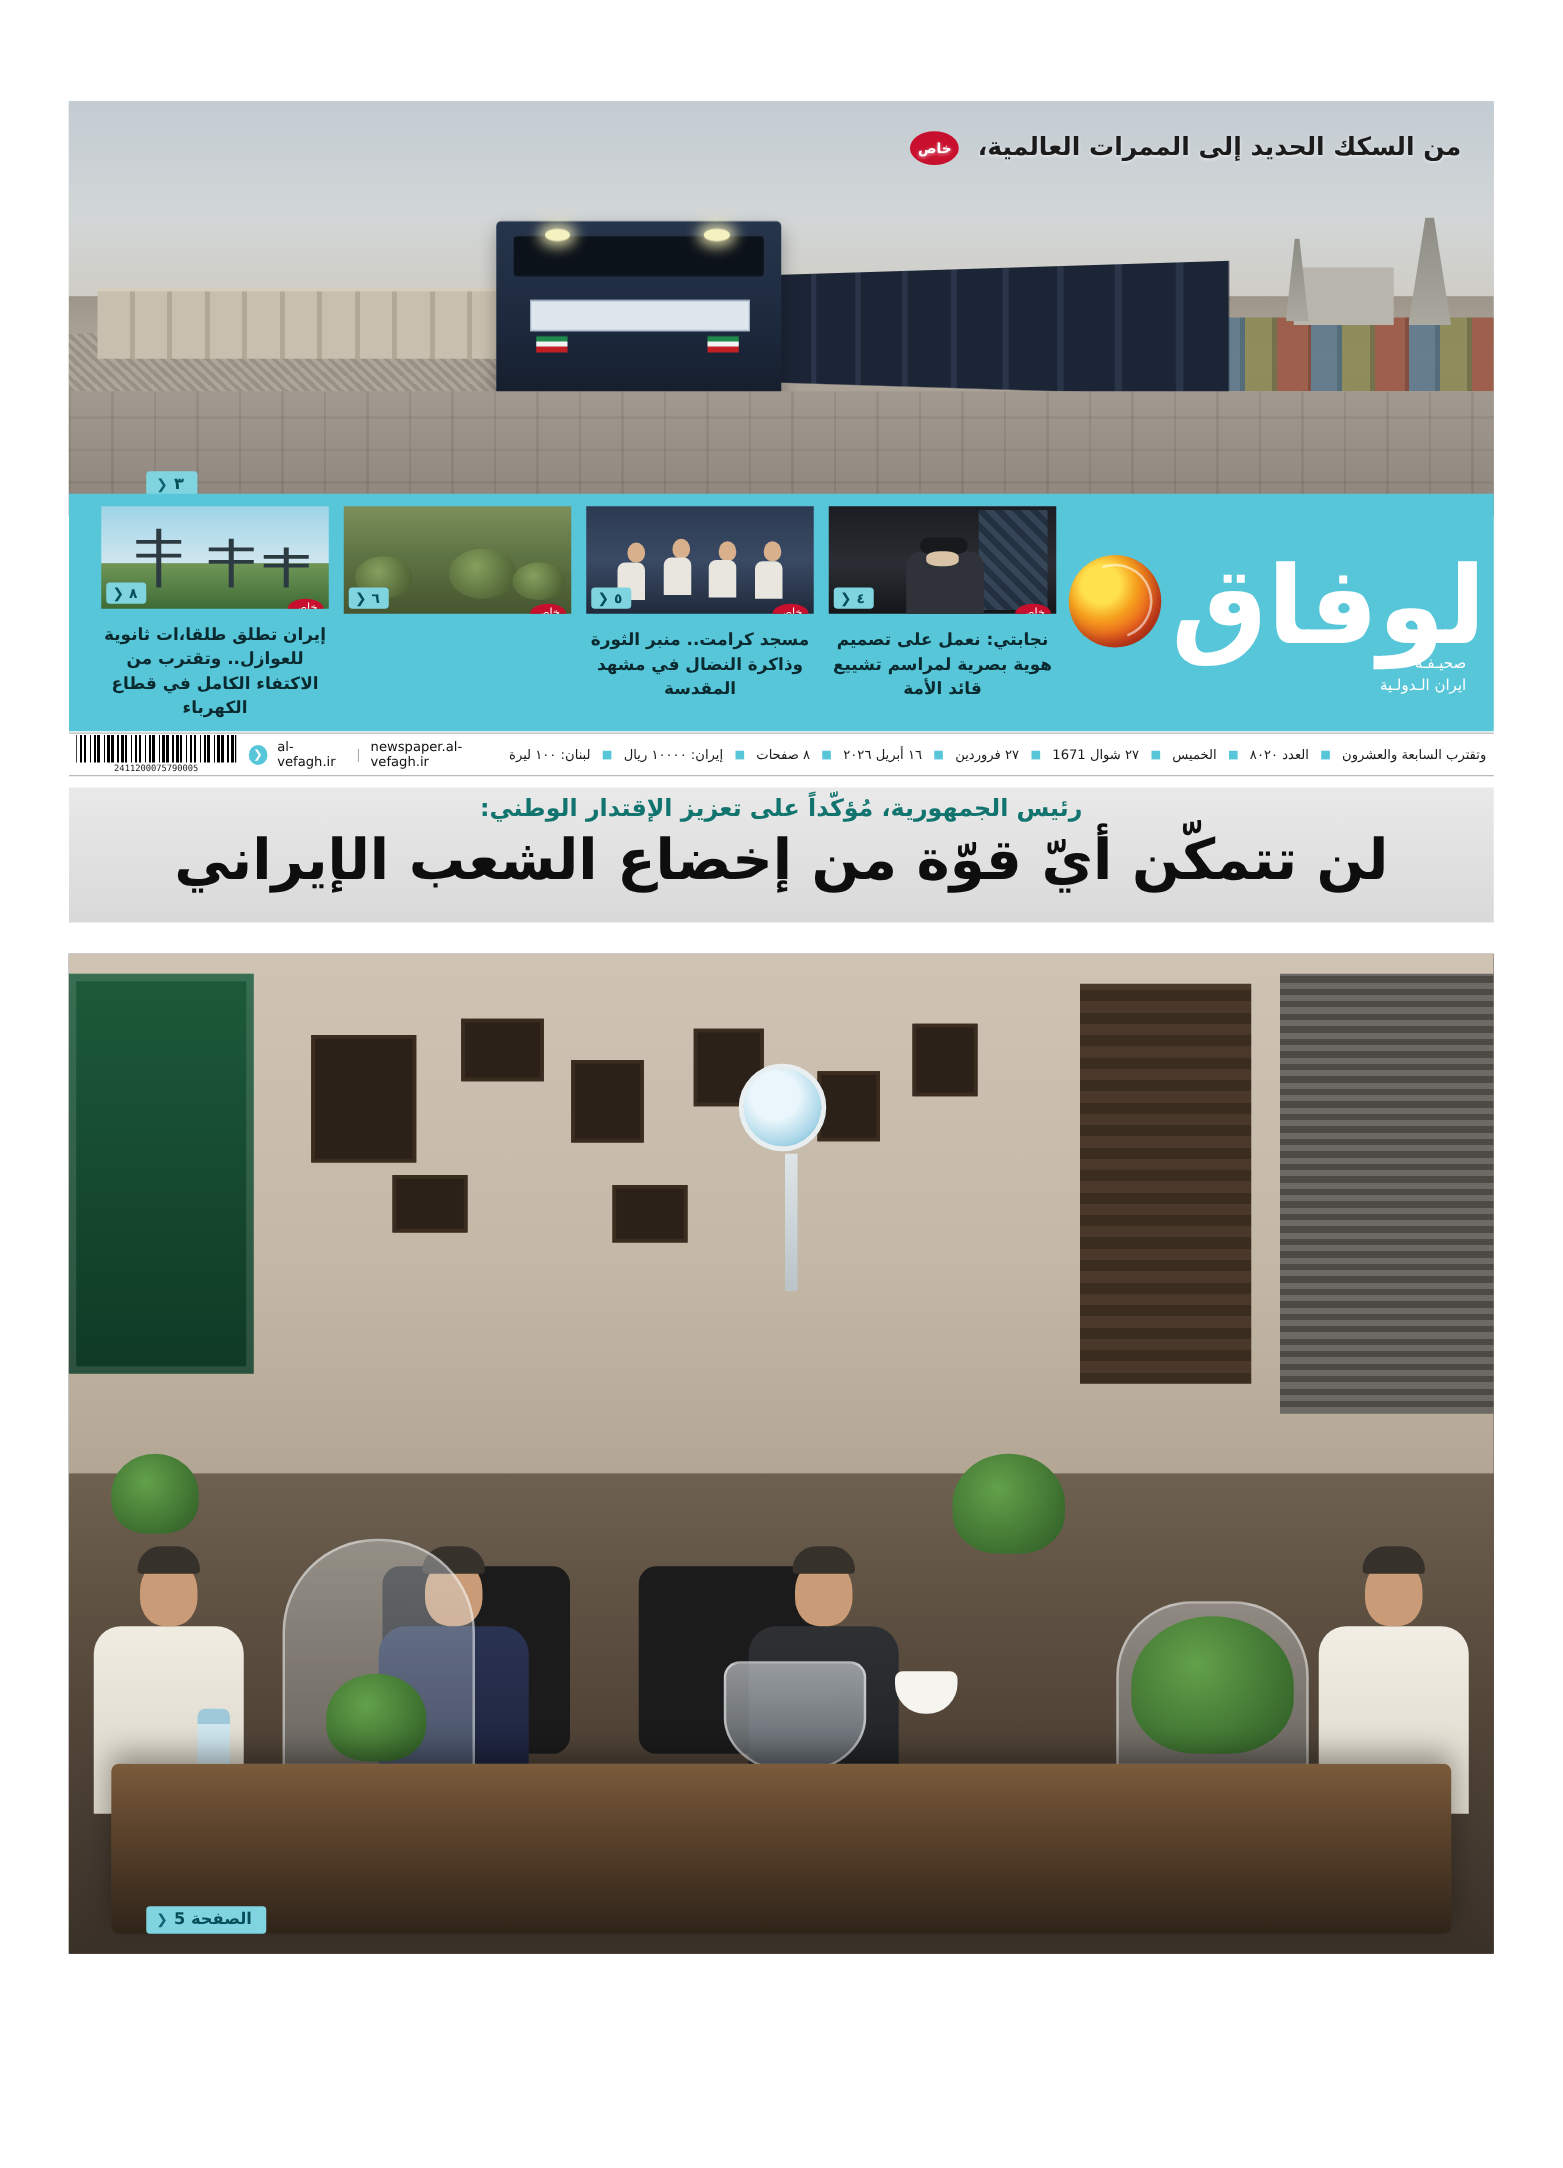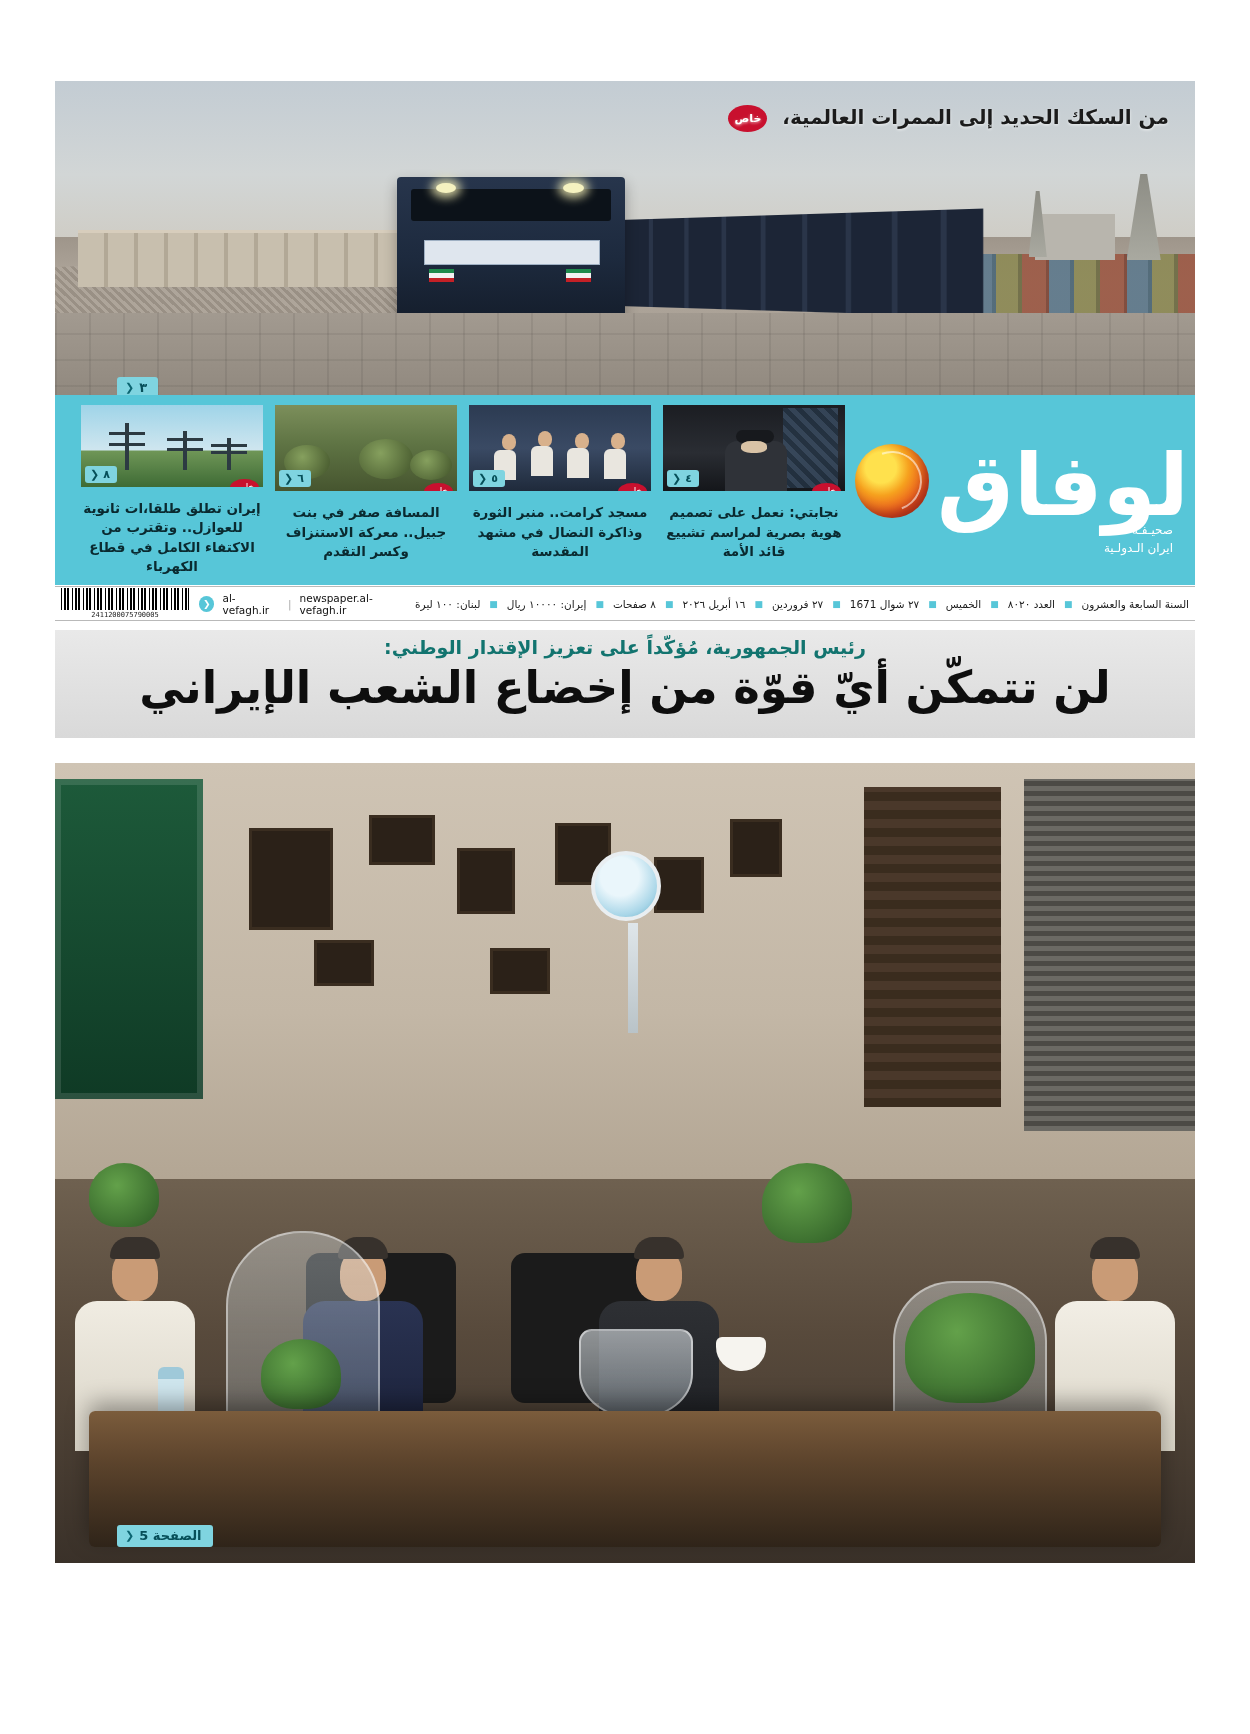--- a/index.html
+++ b/index.html
@@ -608,21 +608,20 @@
         <div class="promo-img img-forest">
           <div class="bush" style="left:5%;top:46%;width:46px;height:34px"></div>
           <div class="bush" style="left:46%;top:40%;width:54px;height:40px"></div>
           <div class="bush" style="left:74%;top:52%;width:42px;height:30px"></div>
           <div class="promo-badge">خاص</div>
           <div class="promo-num">
             <span>٦</span>
             <span>❮</span>
           </div>
         </div>
-        <div class="promo-text">المسافة صفر في بنت جبيل.. معركة الاستنزاف وكسر التقدم</div>
       </div>
 
       <div class="promo">
         <div class="promo-img img-power">
           <div class="pylon" style="left:24%;height:58%"></div>
           <div class="pylon" style="left:56%;height:48%"></div>
           <div class="pylon" style="left:80%;height:40%"></div>
           <div class="promo-badge">خاص</div>
           <div class="promo-num">
             <span>٨</span>
@@ -630,21 +629,21 @@
           </div>
         </div>
         <div class="promo-text">إيران تطلق طلقا،ات ثانوية للعوازل.. وتقترب من الاكتفاء الكامل في قطاع الكهرباء</div>
       </div>
 
     </div>
   </div>
 
   <div class="infobar">
     <div class="infoline">
-      <span>السنة السابعة والعشرون</span>
+      <span>وتقترب السابعة والعشرون</span>
       <span class="sep">■</span>
       <span>العدد ٨٠٢٠</span>
       <span class="sep">■</span>
       <span>الخميس</span>
       <span class="sep">■</span>
       <span>٢٧ شوال 1671</span>
       <span class="sep">■</span>
       <span>٢٧ فروردين</span>
       <span class="sep">■</span>
       <span>١٦ أبريل ٢٠٢٦</span>

